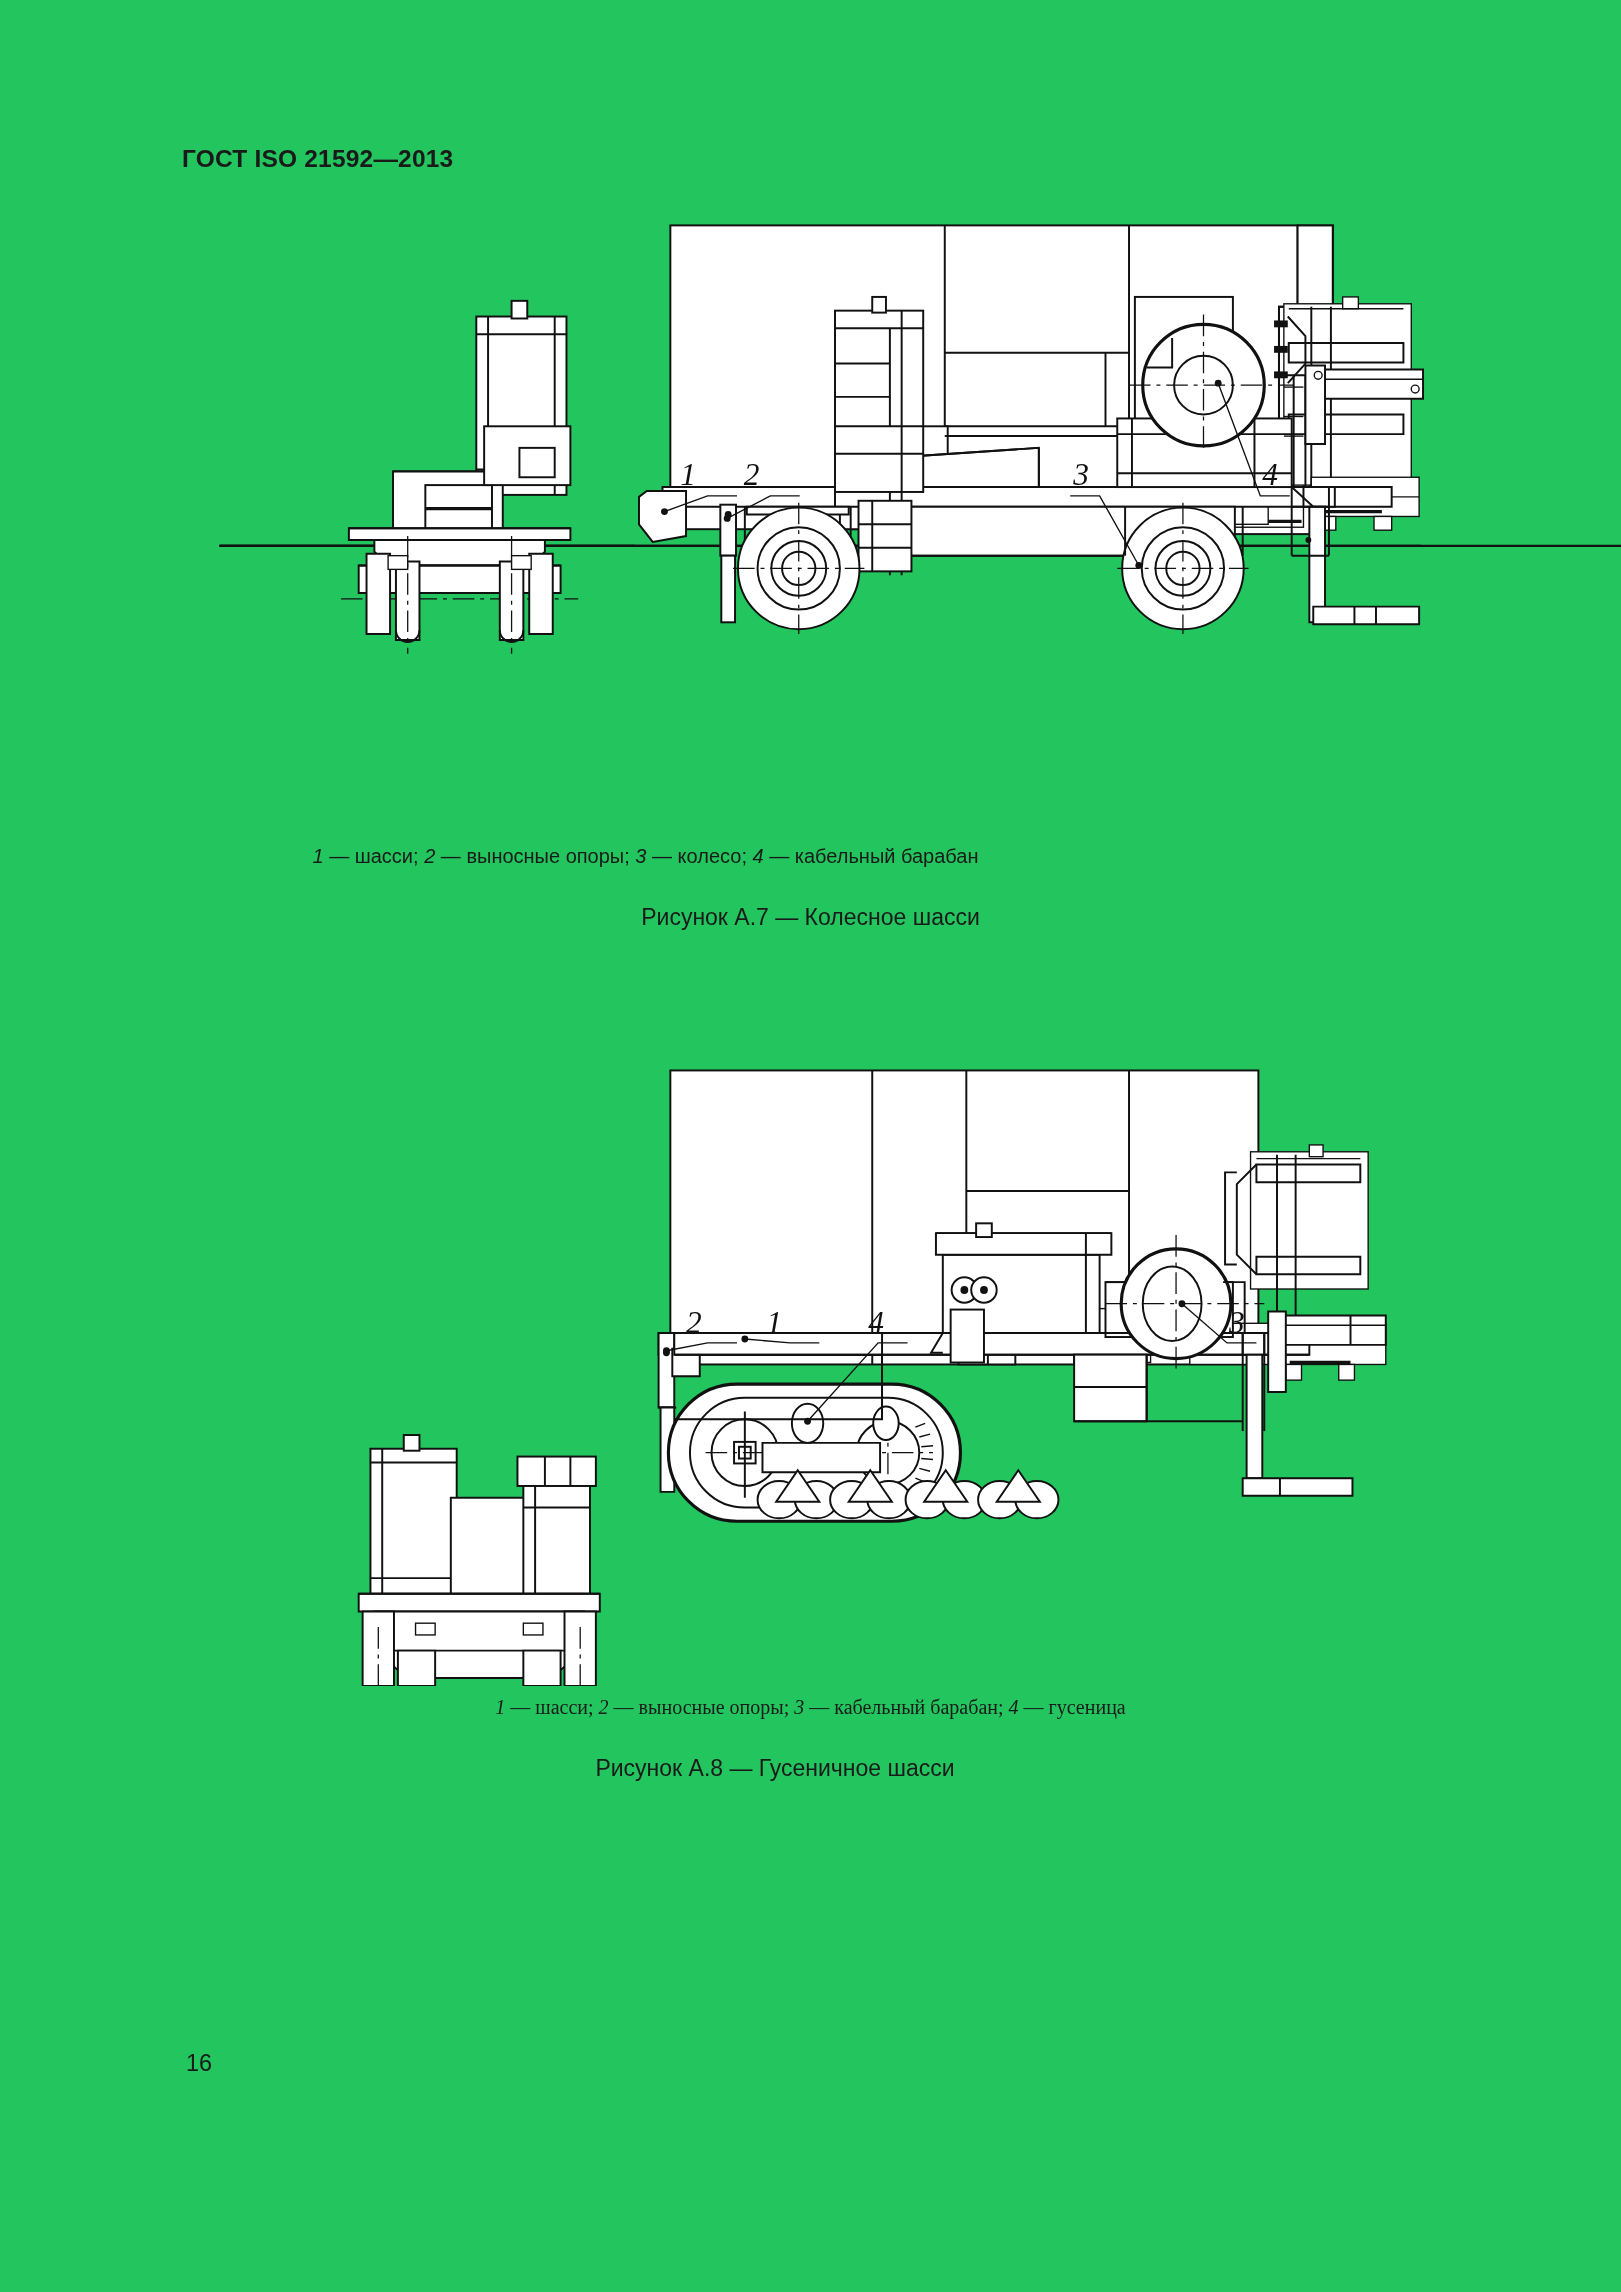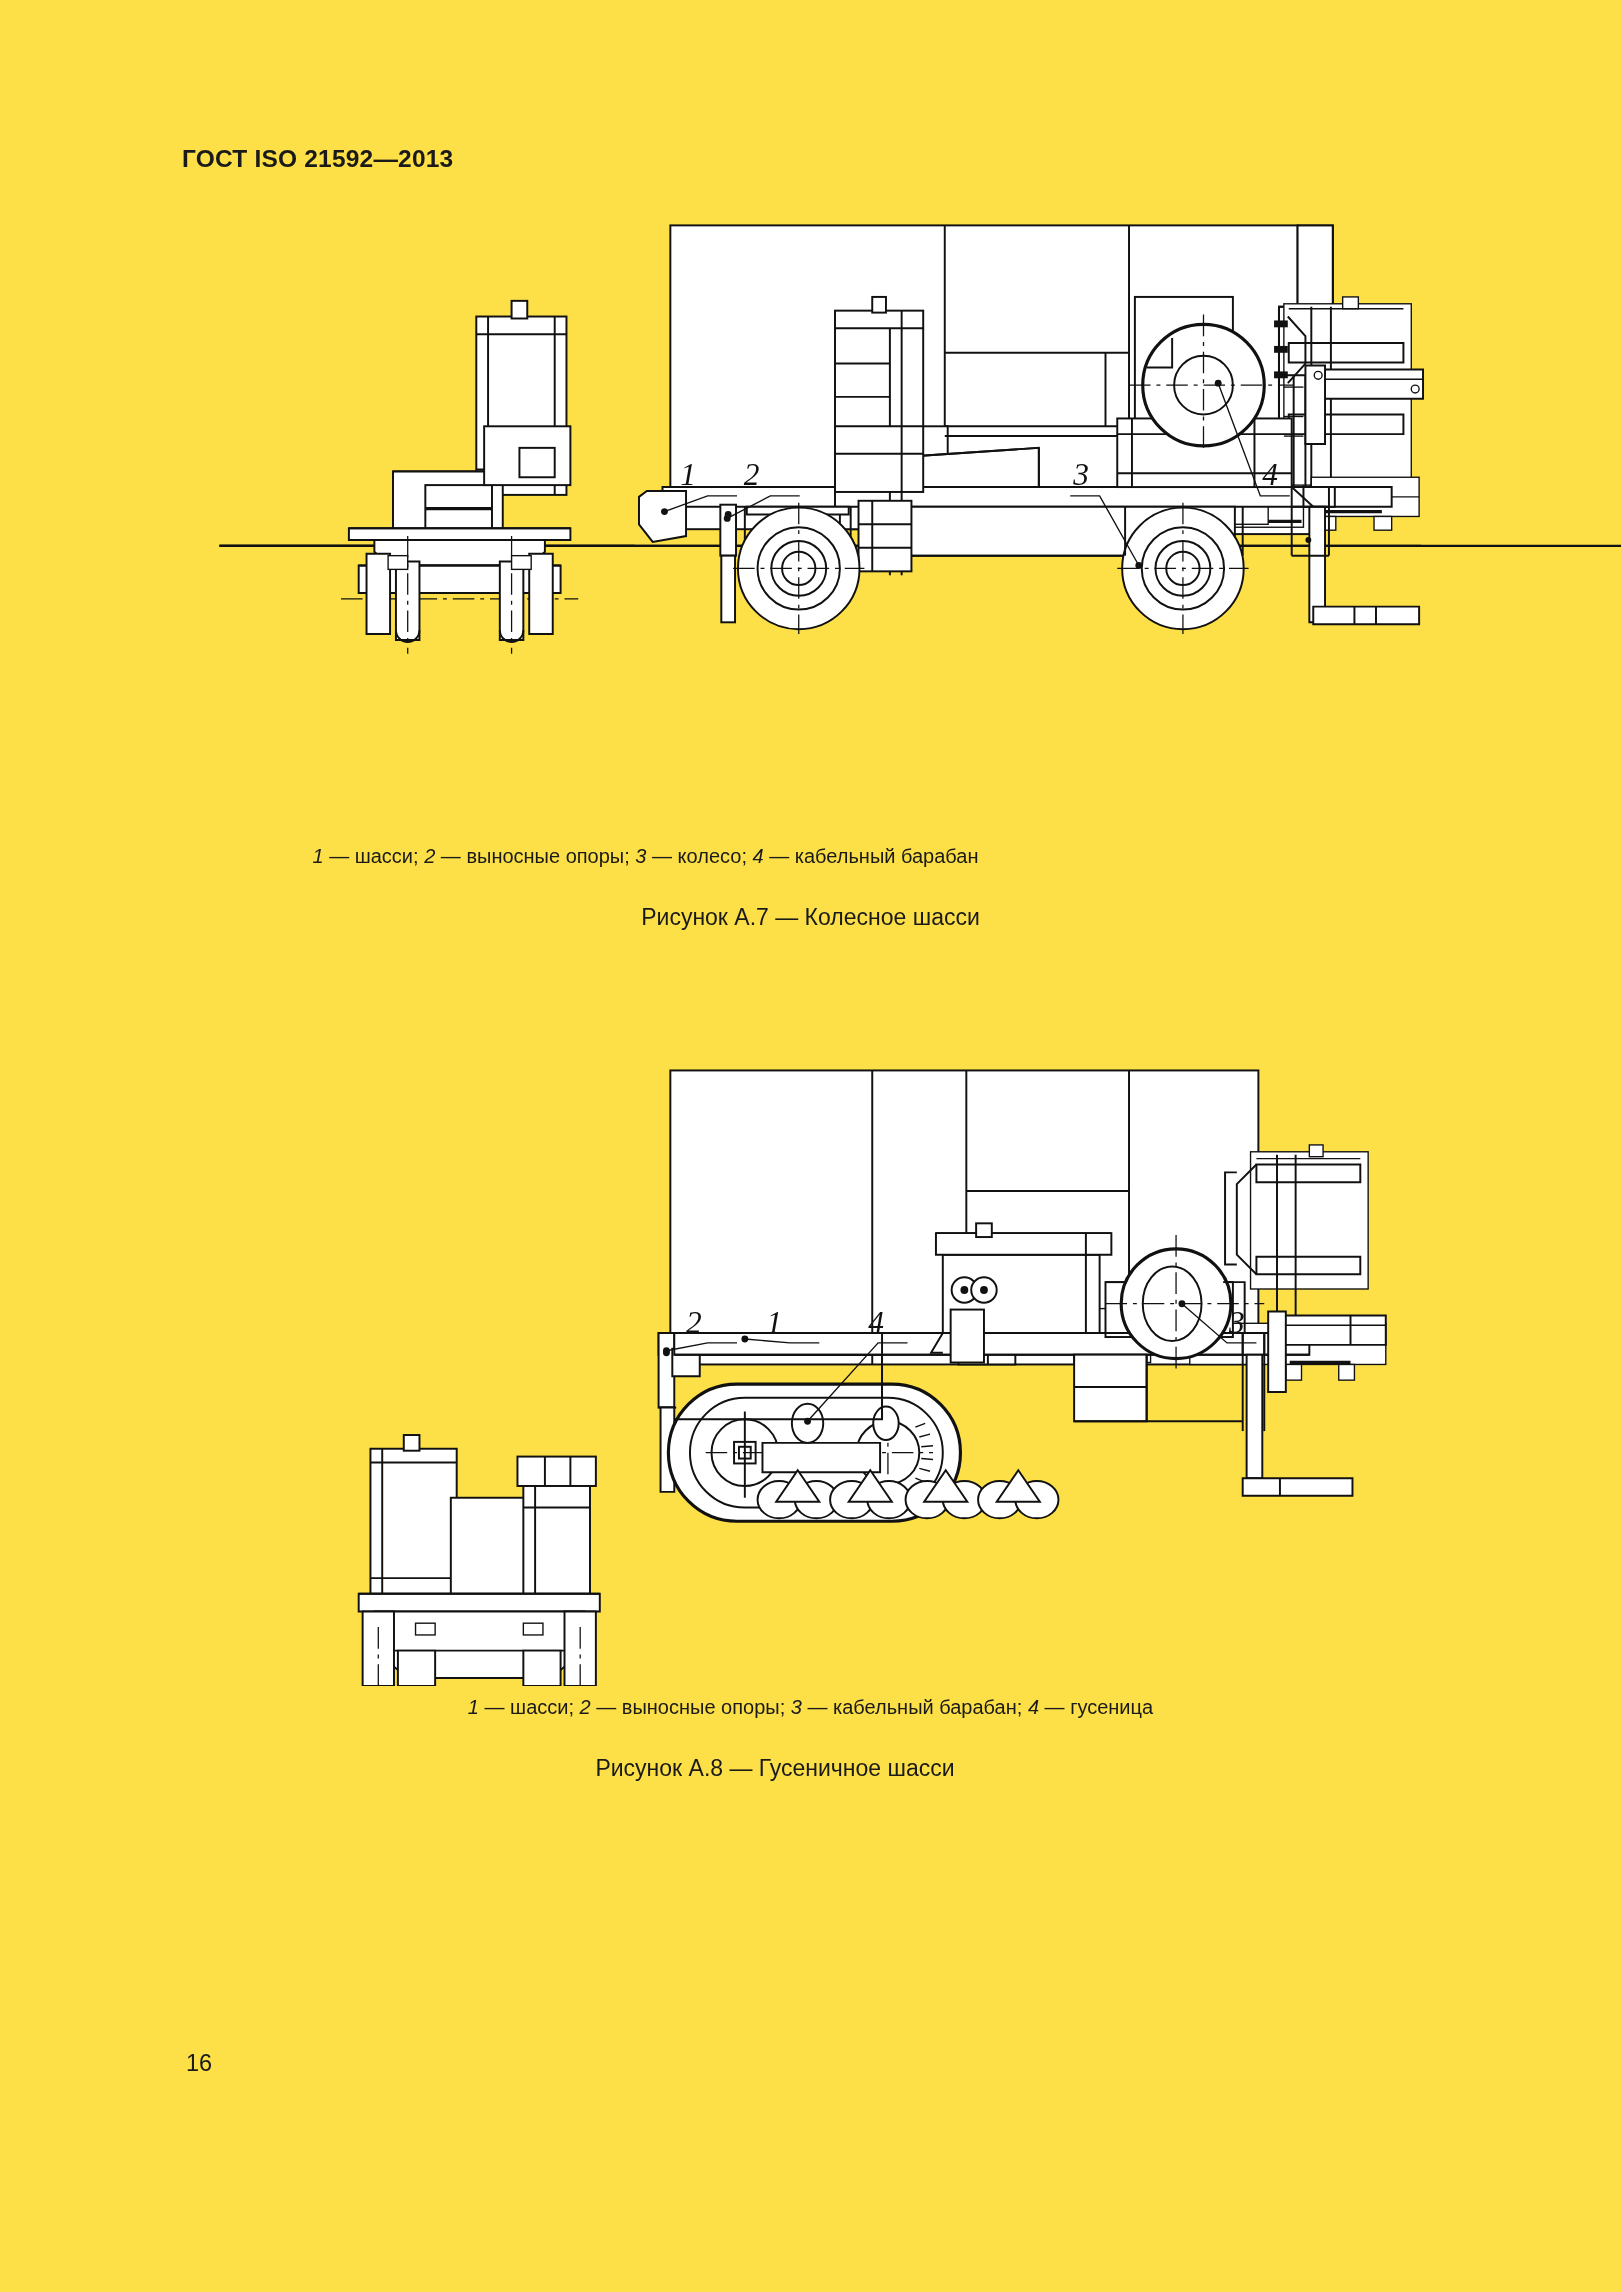--- a/index.html
+++ b/index.html
@@ -8,21 +8,21 @@
     background: #ffffff;
   }
   body {
     font-family: "Liberation Sans", sans-serif;
     color: #1a1a1a;
   }
   .page {
     position: relative;
     width: 1621px;
     height: 2293px;
-    background: #fde047;
+    background: #22c55e;
     overflow: hidden;
   }
 
   
   .doc-header {
     position: absolute;
     left: 182px;
     top: 145px;
     font-size: 24.5px;
     font-weight: bold;
@@ -67,21 +67,21 @@
     white-space: nowrap;
   }
   .fig-legend .ref { font-style: italic; }
   .fig-title {
     text-align: center;
     font-size: 23px;
     white-space: nowrap;
   }
   #figure-a7 .fig-legend { position: absolute; top: 654px; left: 0; width: 1291px; }
   #figure-a7 .fig-title  { position: absolute; top: 713px; left: 0; width: 1621px; }
-  #figure-a8 .fig-legend { position: absolute; top: 657px; left: 0; width: 1621px; }
+  #figure-a8 .fig-legend { position: absolute; top: 657px; left: 0; width: 1621px; font-family: Liberation Serif, serif; }
   #figure-a8 .fig-title  { position: absolute; top: 716px; left: 0; width: 1550px; }
 
   
   svg .ln   { fill: none; stroke: #111111; stroke-width: 2; }
   svg .ln-t { fill: none; stroke: #111111; stroke-width: 1.4; }
   svg .ln-h { fill: none; stroke: #111111; stroke-width: 3.4; }
   svg .ln-g { fill: none; stroke: #111111; stroke-width: 2.4; }
   svg .dash { fill: none; stroke: #111111; stroke-width: 1.3;
               stroke-dasharray: 22 6 4 6; }
   svg .wht  { fill: #ffffff; stroke: #111111; stroke-width: 2; }

